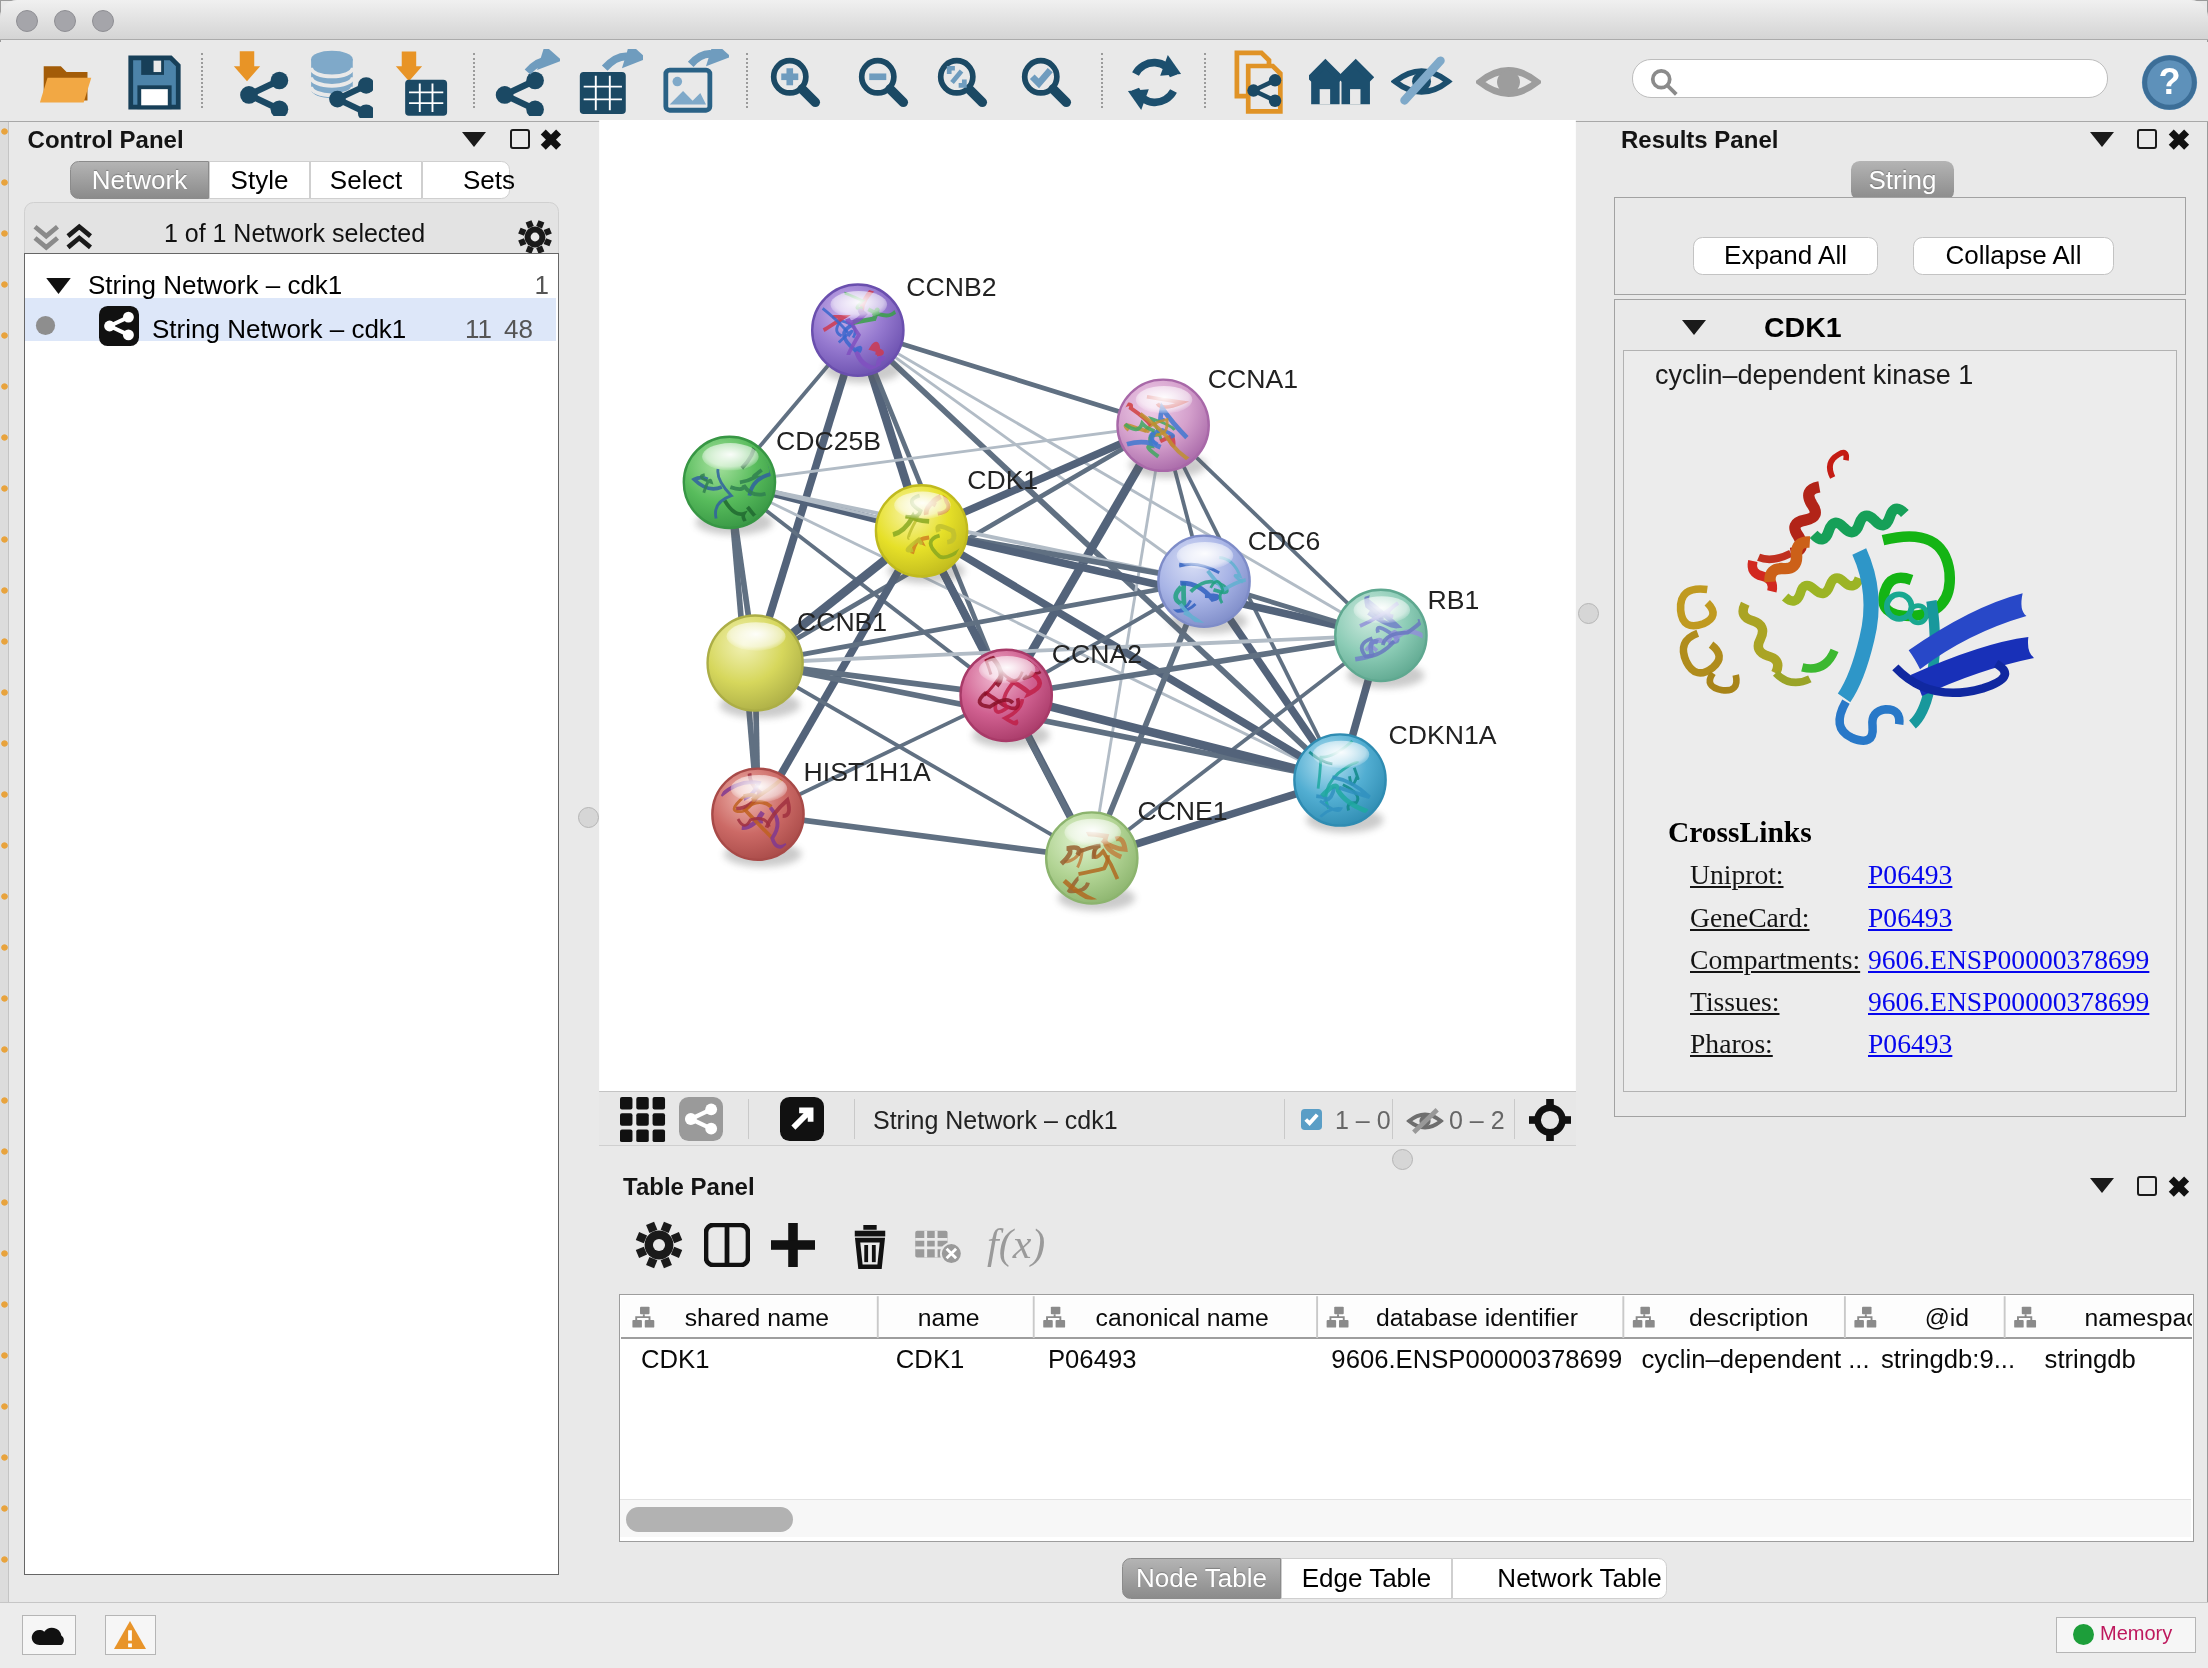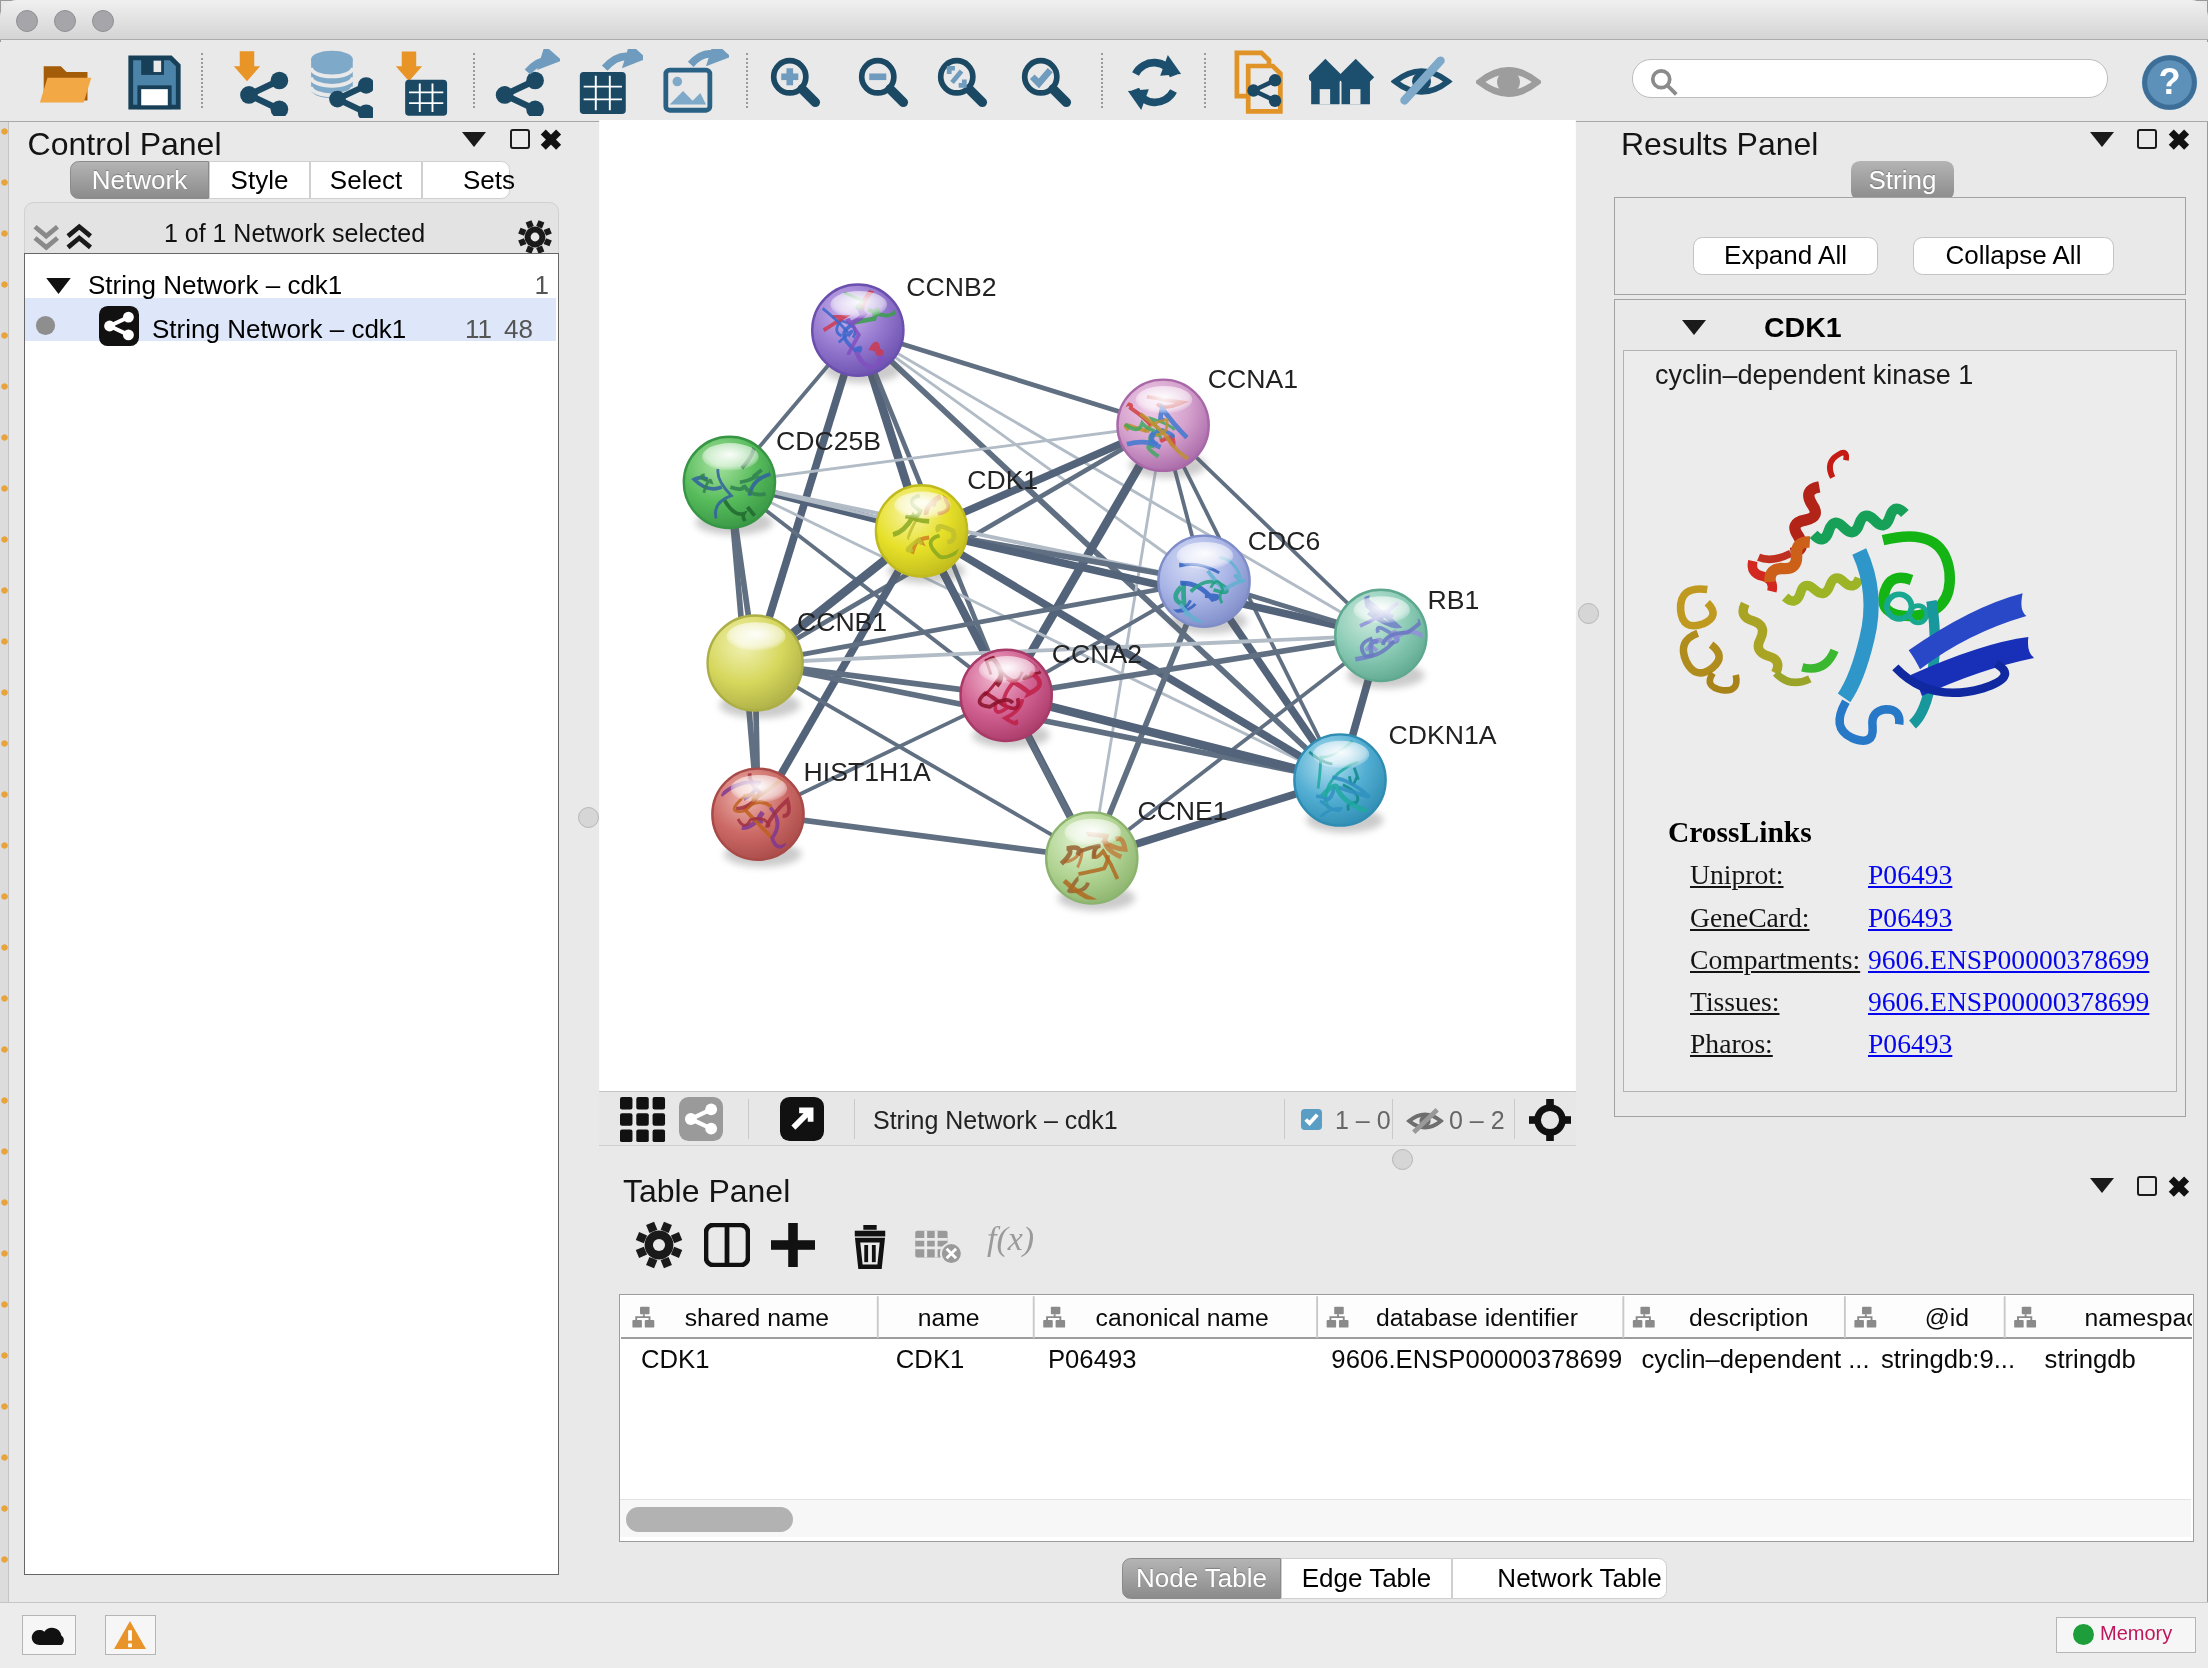--- a/index.html
+++ b/index.html
@@ -5,21 +5,21 @@
 #win{position:absolute;left:0;top:0;width:2208px;height:1668px;background:#e9e9e9;outline:1.9px solid #9a9a9a;outline-offset:-1.9px;}
 .abs{position:absolute;}
 #titlebar{left:0;top:0;width:2208px;height:40px;background:linear-gradient(#f0f0f0,#d4d4d4);border-bottom:1.9px solid #ababab;border-radius:17px 17px 0 0;}
 .tl{top:9.5px;width:22px;height:22px;border-radius:50%;background:#a5a5aa;border:1px solid #8f8f94;}
 #title{top:5.7px;left:0;width:2208px;text-align:center;font-size:25px;font-weight:bold;color:#3f3f3f;}
 #toolbar{left:0;top:42px;width:2208px;height:80px;background:#e9e9e9;border-bottom:1.9px solid #a8a8a8;}
 #leftstrip{left:0;top:122px;width:8.6px;height:1480px;background-color:#dcdcdc;background-image:radial-gradient(circle at 4.3px 9.5px,#e8a33d 2.7px,rgba(0,0,0,0) 3.6px);background-size:8.6px 51px;background-repeat:repeat-y;border-right:1px solid #c4c4c4;}
 .tsep{top:53px;width:0;height:55px;border-left:2.9px dotted #9b9b9b;}
 #searchbox{left:1632px;top:59px;width:476px;height:39px;background:#fff;border:1.9px solid #bdbdbd;border-radius:19px;}
 
-.phead{font-size:32px;color:#141414;}
+.phead{font-size:24px;color:#141414;font-weight:bold;}
 .tri{width:0;height:0;border-left:12.4px solid transparent;border-right:12.4px solid transparent;border-top:15px solid #1a1a1a;}
 .sqb{width:20px;height:20px;border:2.9px solid #1a1a1a;border-radius:2.9px;}
 .xb{font-size:28.5px;font-weight:bold;color:#111;line-height:1;}
 
 .seg{display:flex;border-radius:8.6px;}
 .seg .t{font-size:26px;text-align:center;border:1px solid #cfcfcf;background:#fff;color:#000;line-height:36px;height:38px;}
 .seg .t.first{border-radius:8.6px 0 0 8.6px;}
 .seg .t.last{border-radius:0 8.6px 8.6px 0;padding-left:40px;}
 .seg .t.sel{background:linear-gradient(#b4b4b4,#8b8b8b);color:#fff;border-color:#8b8b8b;text-shadow:0 -1px 1px rgba(0,0,0,0.25);}
 
@@ -684,21 +684,21 @@
     </svg>
     <svg class="abs" style="left:915px;top:1227px" width="48" height="38" viewBox="0 0 50 40">
       <rect x="0" y="4" width="34" height="28" rx="2" fill="#9a9a9a"></rect>
       <line x1="0" y1="13" x2="34" y2="13" stroke="#e9e9e9" stroke-width="3"></line>
       <line x1="0" y1="22" x2="34" y2="22" stroke="#e9e9e9" stroke-width="3"></line>
       <line x1="11" y1="4" x2="11" y2="32" stroke="#e9e9e9" stroke-width="3"></line>
       <line x1="22" y1="4" x2="22" y2="32" stroke="#e9e9e9" stroke-width="3"></line>
       <circle cx="38" cy="28" r="11" fill="#9a9a9a" stroke="#e9e9e9" stroke-width="2"></circle>
       <path d="M 33 23 L 43 33 M 43 23 L 33 33" stroke="#fff" stroke-width="3"></path>
     </svg>
-    <div class="abs serif" style="left:987px;top:1220px;font-size:34px;font-style:italic;color:#9a9a9a">f(x)</div>
+    <div class="abs serif" style="left:987px;top:1220px;font-size:42px;font-style:italic;color:#9a9a9a">f(x)</div>
     <div class="abs" id="tablebox">
       <div class="abs" id="tscroll">
         <div class="abs" id="tthumb"></div>
       </div>
     </div>
     <svg class="abs" style="left:621px;top:1296px" width="1571" height="86" viewBox="0 0 1652 90">
       <rect x="0" y="0" width="1652" height="44" fill="#fdfdfd"></rect>
       <line x1="0" y1="44" x2="1652" y2="44" stroke="#9d9d9d" stroke-width="2"></line>
       <line x1="270" y1="0" x2="270" y2="44" stroke="#c9c9c9" stroke-width="2"></line>
       <line x1="434" y1="0" x2="434" y2="44" stroke="#c9c9c9" stroke-width="2"></line>

